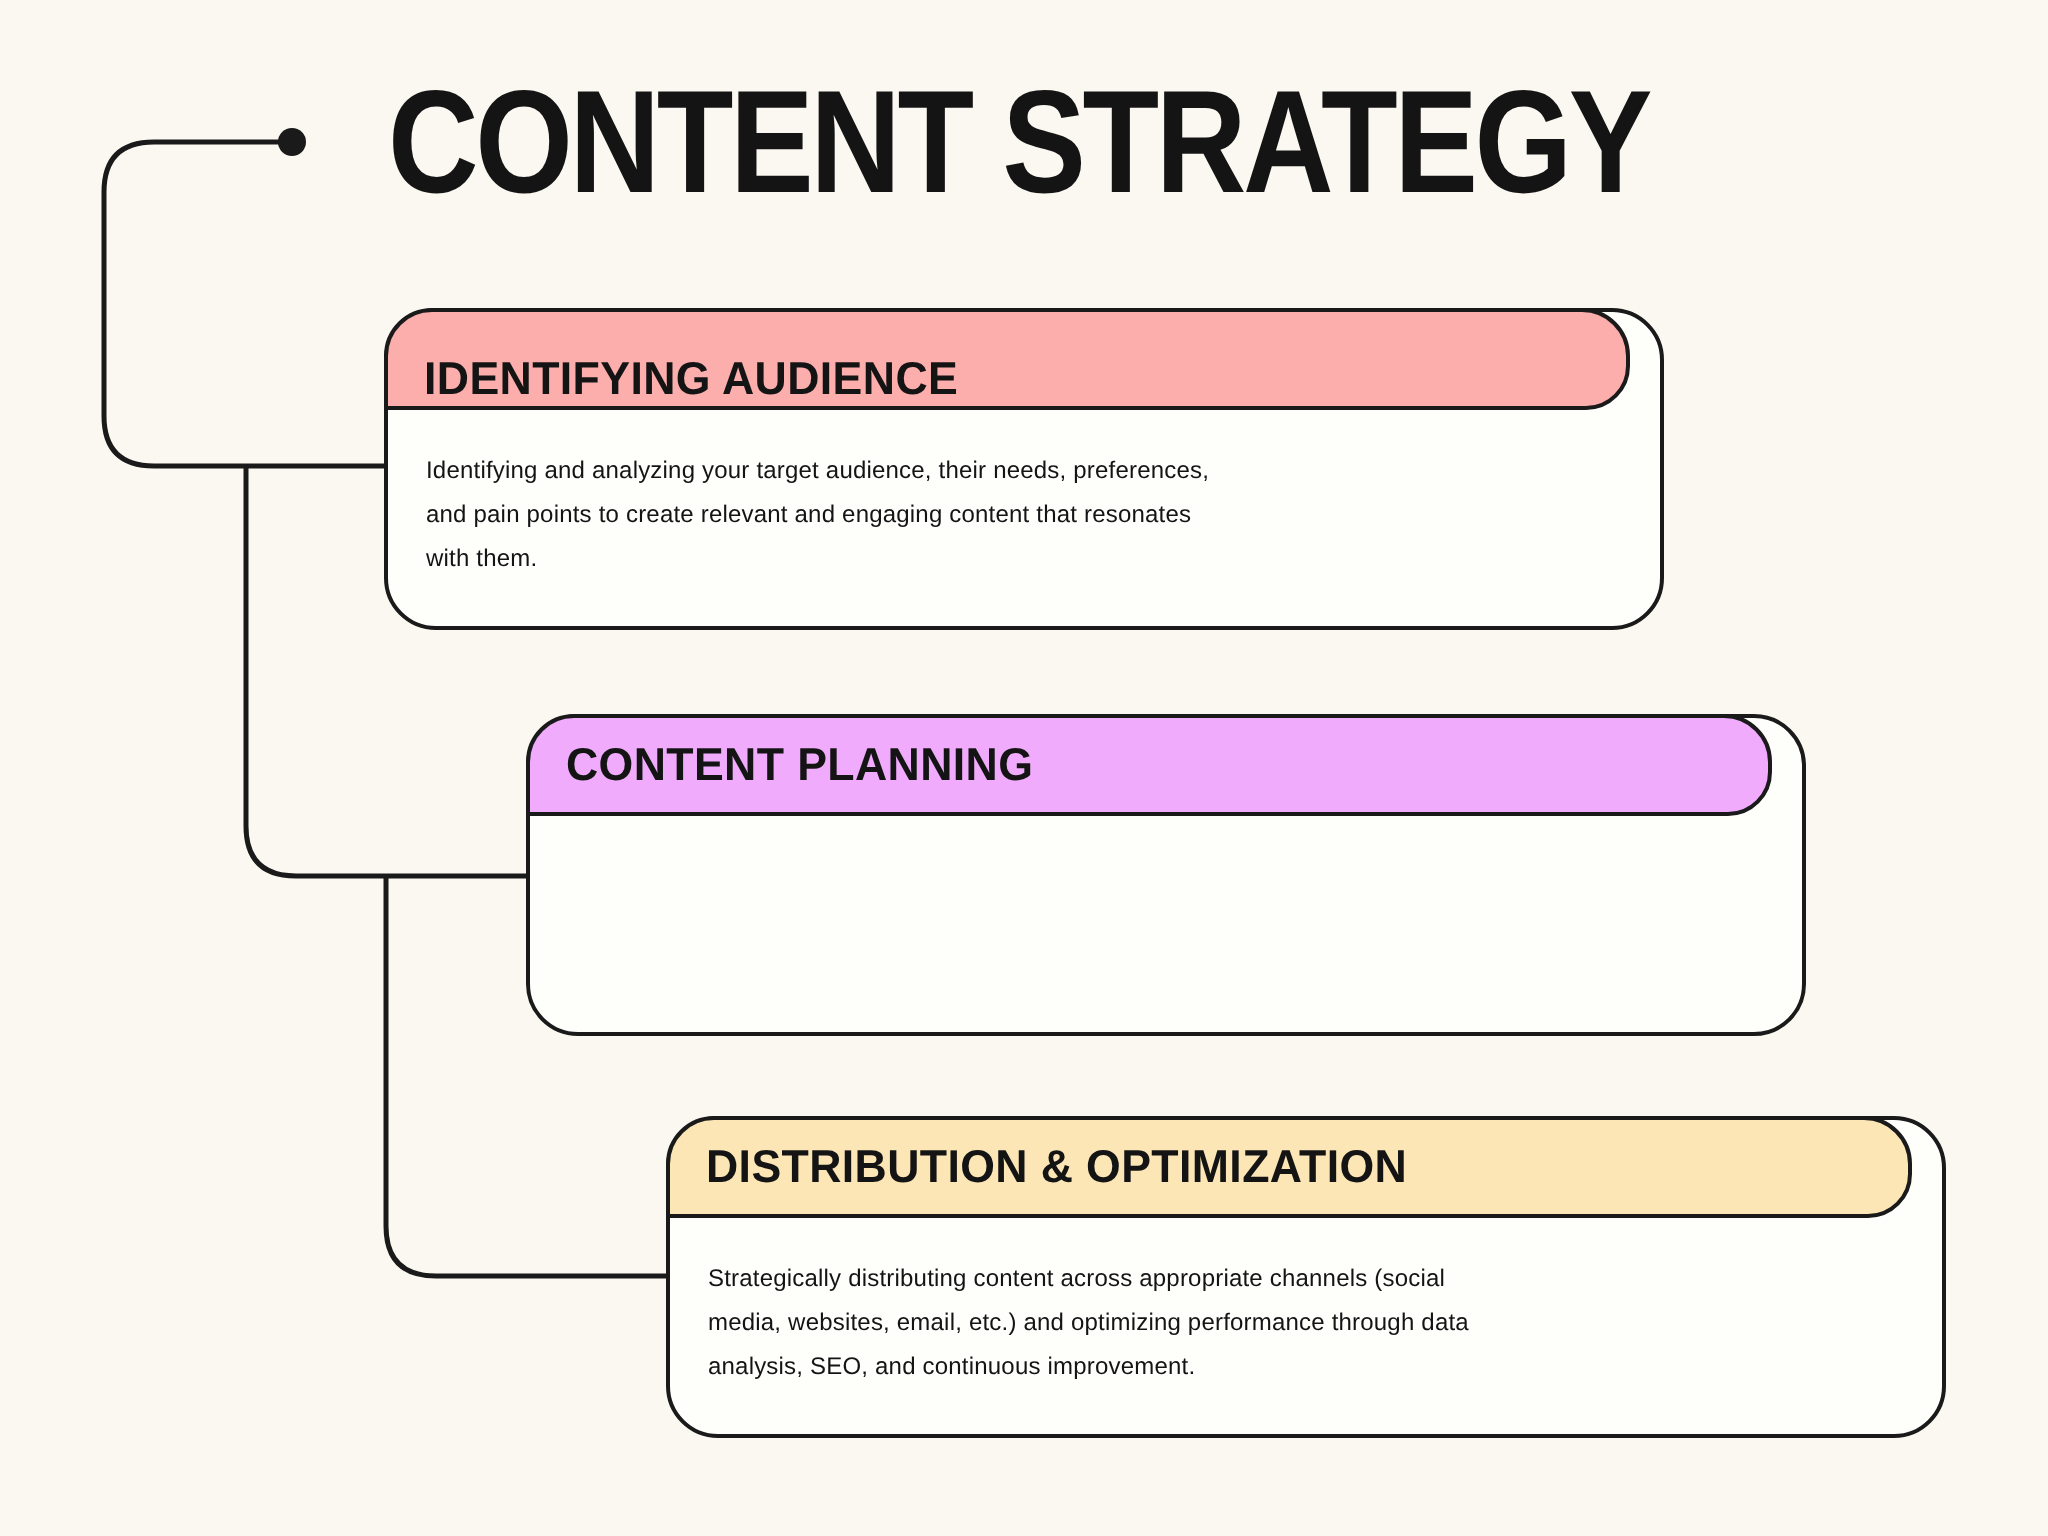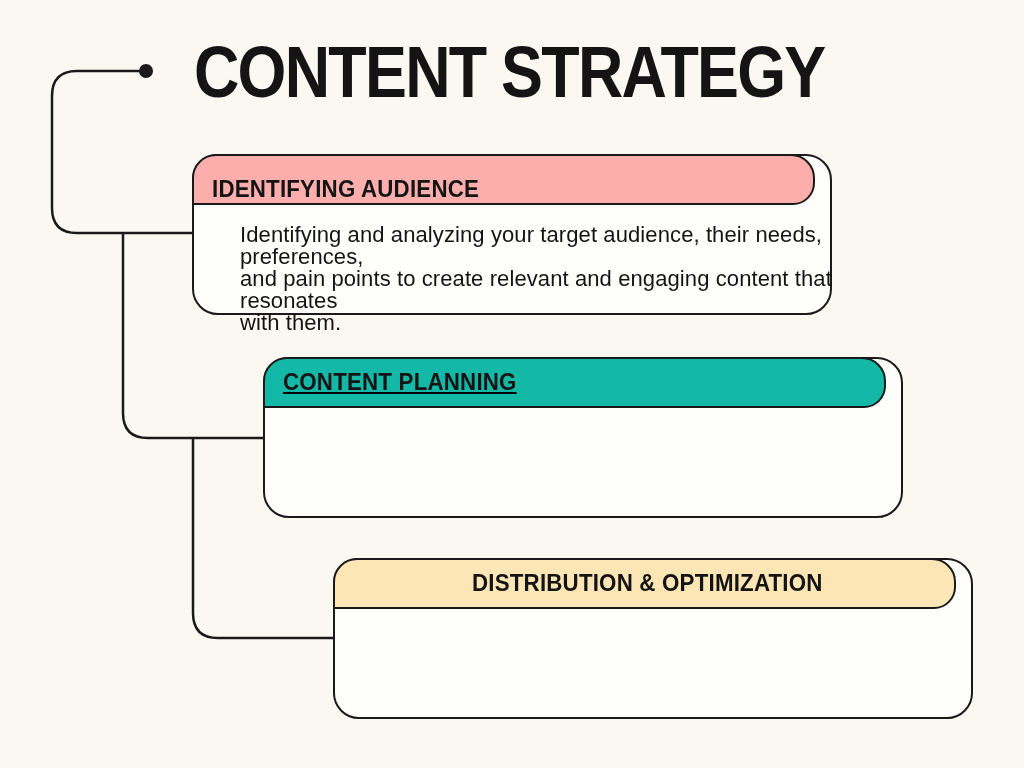--- a/index.html
+++ b/index.html
@@ -71,26 +71,25 @@
     color: var(--text, #141414);
     white-space: nowrap;
     transform: scaleX(0.97);
     transform-origin: left center;
   }
   .card-description {
     position: absolute;
     left: 0; top: 0;
     width: 100%;
     padding: 68px 20px 0 19px;
-    font-size: 22px;
+    font-size: 12px;
     line-height: 22px;
     letter-spacing: 0.1px;
     color: var(--text, #1A1A1A);
     white-space: pre-line;
-    margin-left: 27px;
   }
 </style>
 </head>
 <body>
 
 <div id="canvas">
 
   <svg id="connector-layer" viewBox="0 0 1024 768" xmlns="http://www.w3.org/2000/svg">
     <circle cx="146" cy="71" r="7"></circle>
     <path d="M146 71 H77 Q52 71 52 96 V208 Q52 233 77 233 H192"></path>
@@ -103,24 +102,27 @@
   <div class="card card-1">
     <p class="card-description">Identifying and analyzing your target audience, their needs, preferences,
 and pain points to create relevant and engaging content that resonates
 with them.</p>
     <div class="card-header" style="background-color: rgb(251, 174, 172); align-items: flex-end;">
       <span class="card-header-title">IDENTIFYING AUDIENCE</span>
     </div>
   </div>
 
   <div class="card card-2">
-    <div class="card-header" style="background-color: #14b8a6; text-decoration: underline;">
+    <div class="card-header" style="background-color: #f0abfc;">
       <span class="card-header-title">CONTENT PLANNING</span>
     </div>
   </div>
 
   <div class="card card-3">
-    <div class="card-header" style="background-color: rgb(252, 230, 181); justify-content: center;">
+    <p class="card-description">Strategically distributing content across appropriate channels (social
+media, websites, email, etc.) and optimizing performance through data
+analysis, SEO, and continuous improvement.</p>
+    <div class="card-header" style="background-color: rgb(252, 230, 181);">
       <span class="card-header-title">DISTRIBUTION &amp; OPTIMIZATION</span>
     </div>
   </div>
 
 </div>
 
 </body></html>

